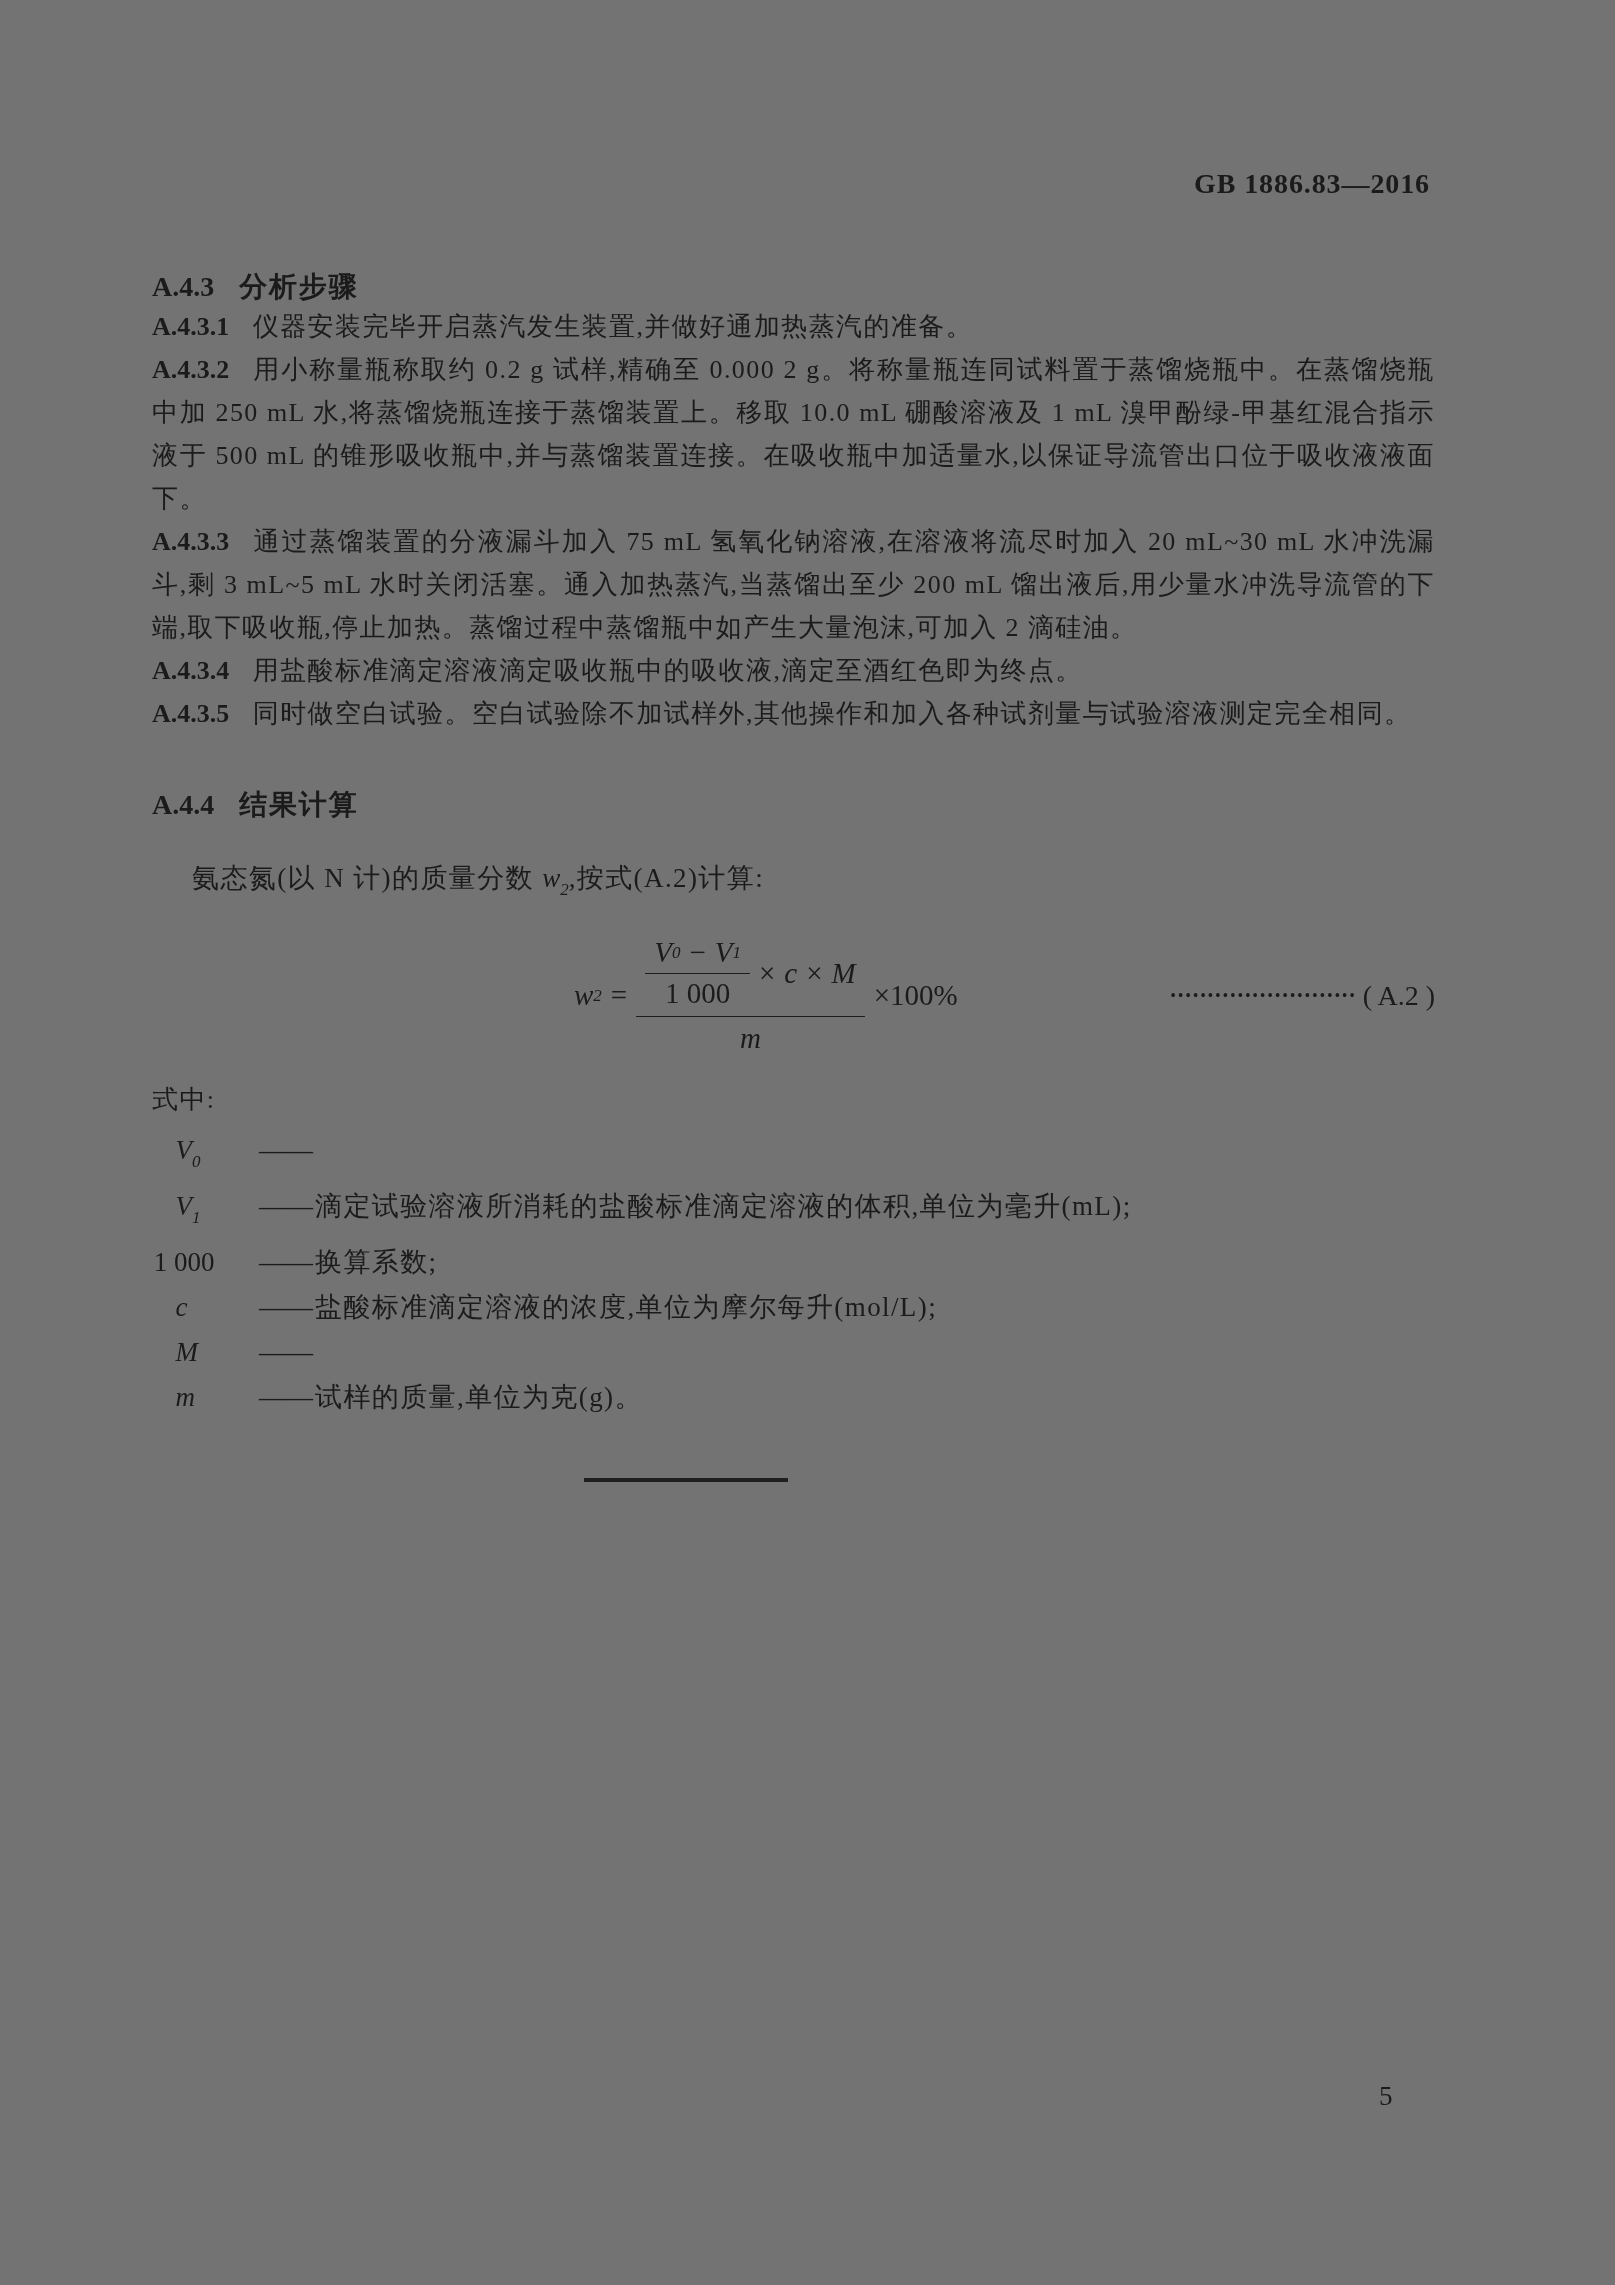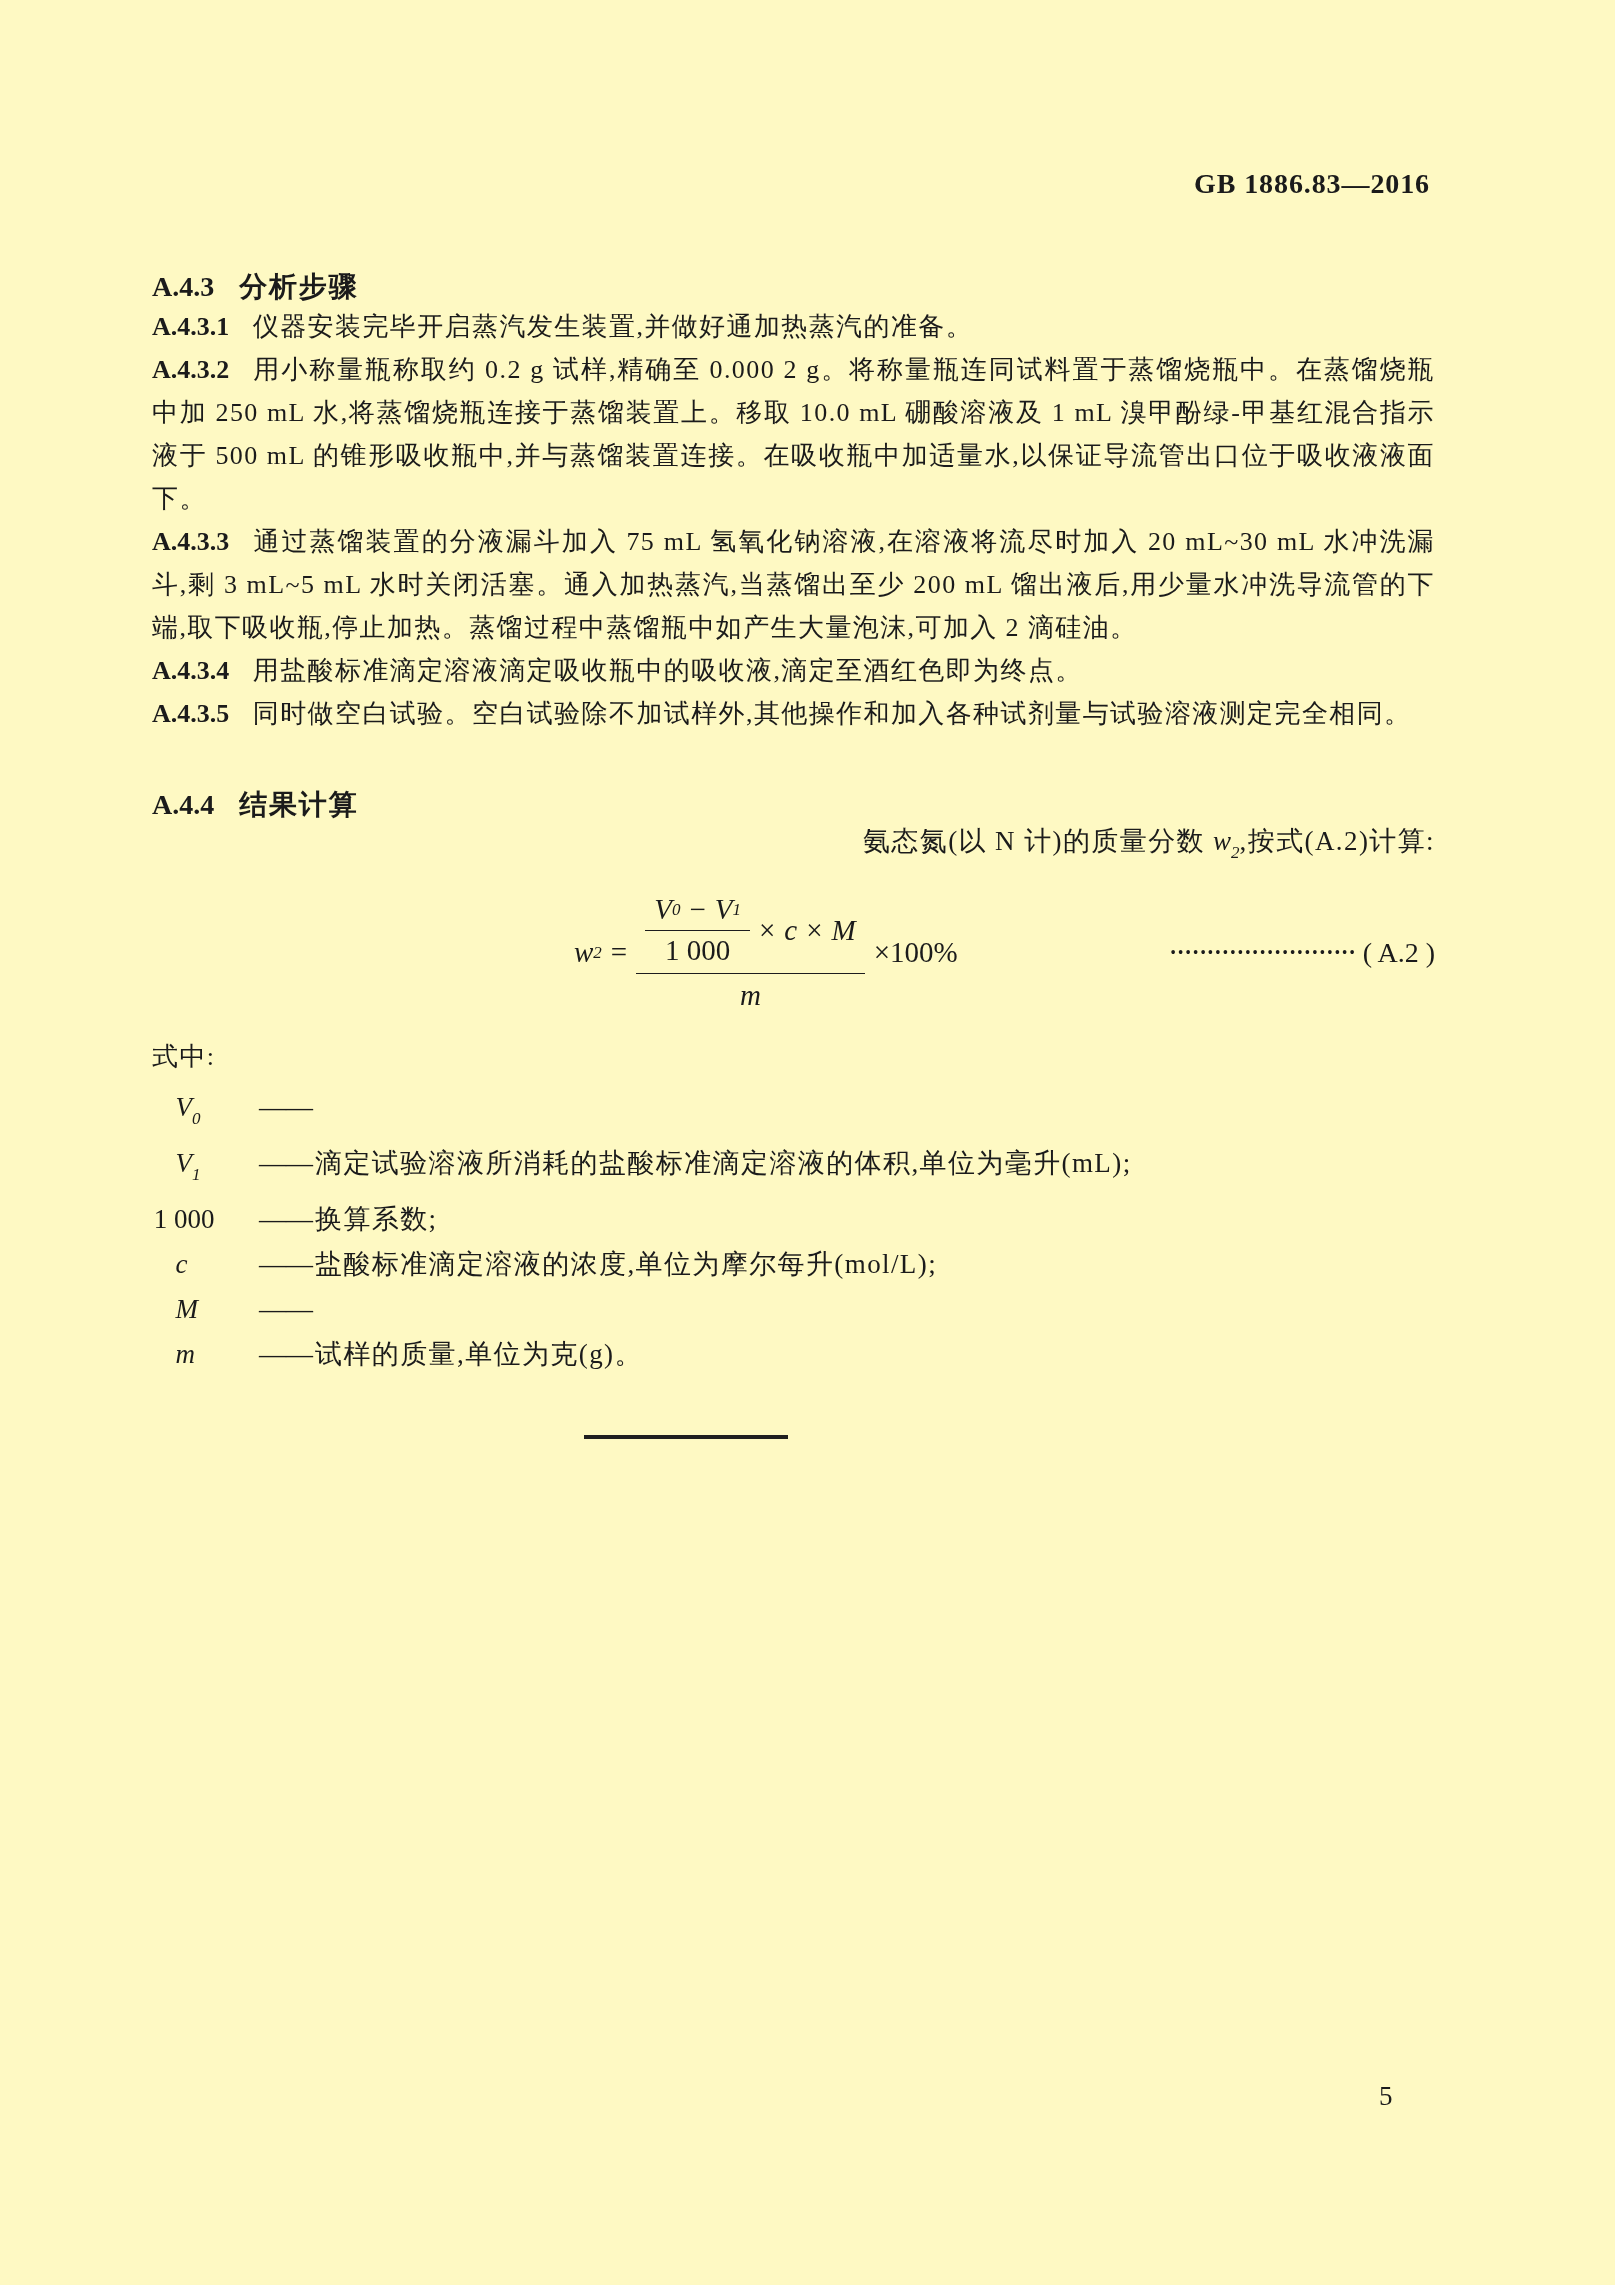--- a/index.html
+++ b/index.html
@@ -1,19 +1,19 @@
 <!DOCTYPE html>
 <html style="font-size:14.5px"><head>
 <meta charset="utf-8">
 <style>
   html,body{margin:0;padding:0;background:#e8e8e8;}
   .page{
     position:relative;
     width:1616px;height:2285px;
-    background:#fef9c3;
+    background:#737373;
     color:#1b1b1b;
     font-family:"Liberation Serif","DejaVu Serif",serif;
     overflow:hidden;
   }
   .doc-header{
     padding-top:168px;
     padding-right:186px;
     text-align:right;
     font-size:28px;
     font-weight:bold;
@@ -32,25 +32,25 @@
   .para{
     font-size:26px;
     line-height:43px;
     text-align:justify;
     letter-spacing:1.4px;
     margin:0;
   }
   .clause-num{ font-weight:bold; letter-spacing:0; margin-right:23.5px; font-family:"Liberation Serif",serif; }
   .sec-heading-2{ margin-top:52px; }
   .calc-intro{
+    margin-top:31px;
     padding-left:40px;
     font-size:27px;
-    line-height:37px;
+    line-height:48px;
     letter-spacing:1.4px;
-    text-align:right;
   }
   .var, .it{ font-style:italic; font-family:"Liberation Serif",serif; letter-spacing:0; }
   .sub{ font-size:17px; vertical-align:-8.1px; font-style:normal; letter-spacing:0; }
   .sub.it{ font-style:italic; }
   .formula-line{
     margin-top:22px;
     display:flex;
     align-items:center;
     font-size:29px;
     letter-spacing:0;

